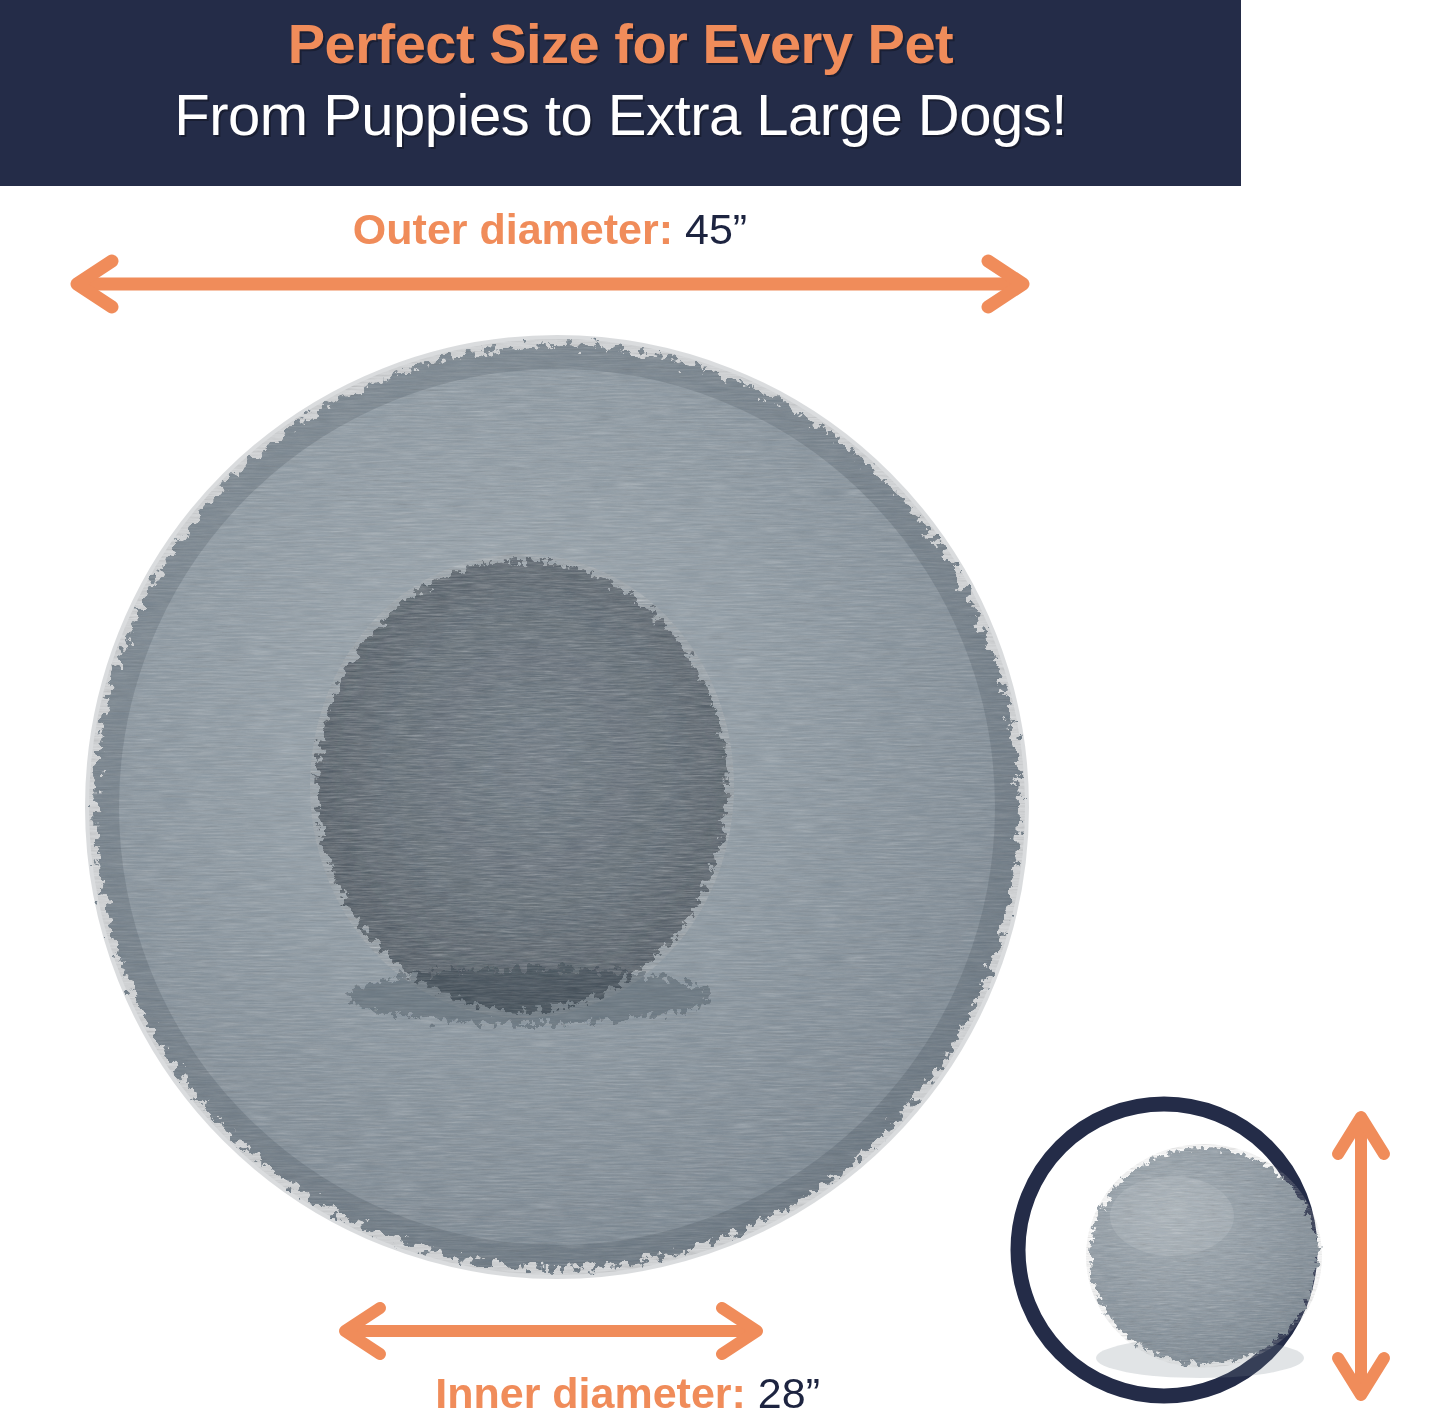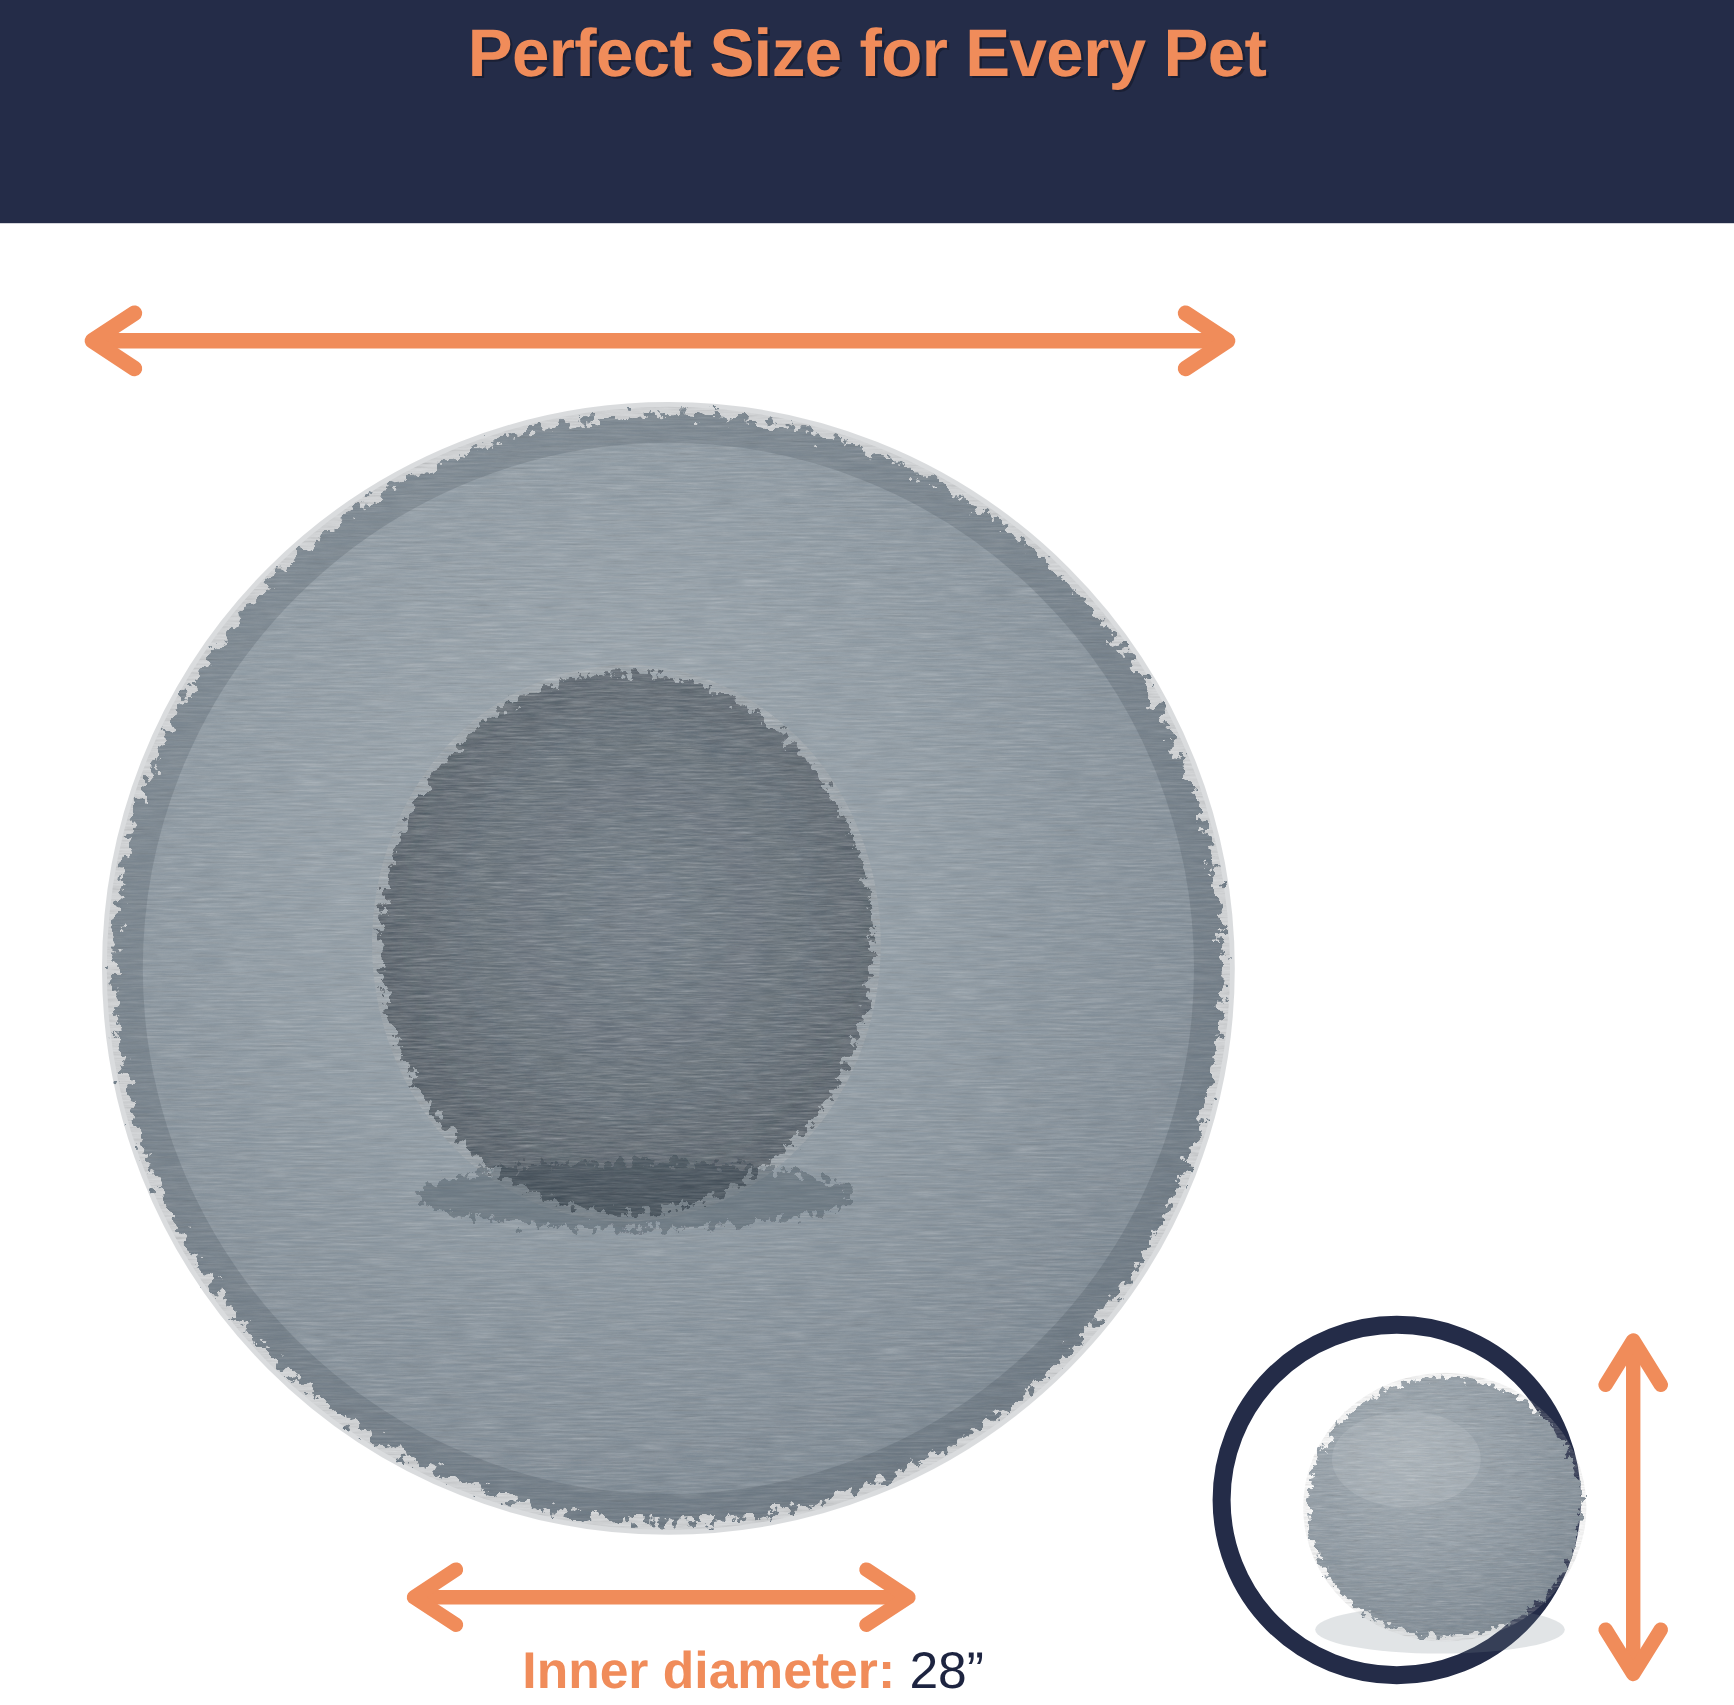--- a/index.html
+++ b/index.html
@@ -17,21 +17,21 @@
     height: 1421px;
     background: #ffffff;
     overflow: hidden;
   }
 
   
   #header-banner {
     position: absolute;
     left: 0;
     top: 0;
-    width: 1445px;
+    width: 1241px;
     height: 186px;
     background: #242c48;
     text-align: center;
   }
   #header-title {
     position: absolute;
     left: 0;
     top: 16px;
     width: 100%;
     font-size: 56px;
@@ -122,22 +122,27 @@
   }
   #side-view-inset svg { display: block; overflow: visible; }
 </style>
 </head>
 <body>
 
 <div id="page">
 
   <div id="header-banner">
     <div id="header-title">Perfect Size for Every Pet</div>
-  </div>
-
+    <div id="header-subtitle">From Puppies to Extra Large Dogs!</div>
+  </div>
+
+  <div class="measure-label" id="outer-diameter-label">
+    <span class="m-name">Outer diameter:</span>
+    <span class="m-value">45”</span>
+  </div>
 
   <svg class="arrow-svg" id="outer-diameter-arrow" width="972" height="62" viewBox="0 0 972 62">
     <g fill="none" stroke="#f08c5a" stroke-width="13" stroke-linecap="round" stroke-linejoin="round">
       <line x1="16" y1="31" x2="956" y2="31"></line>
       <polyline points="48,8 13,31 48,54"></polyline>
       <polyline points="924,8 959,31 924,54"></polyline>
     </g>
   </svg>
 
   <div id="bed-top-view">

